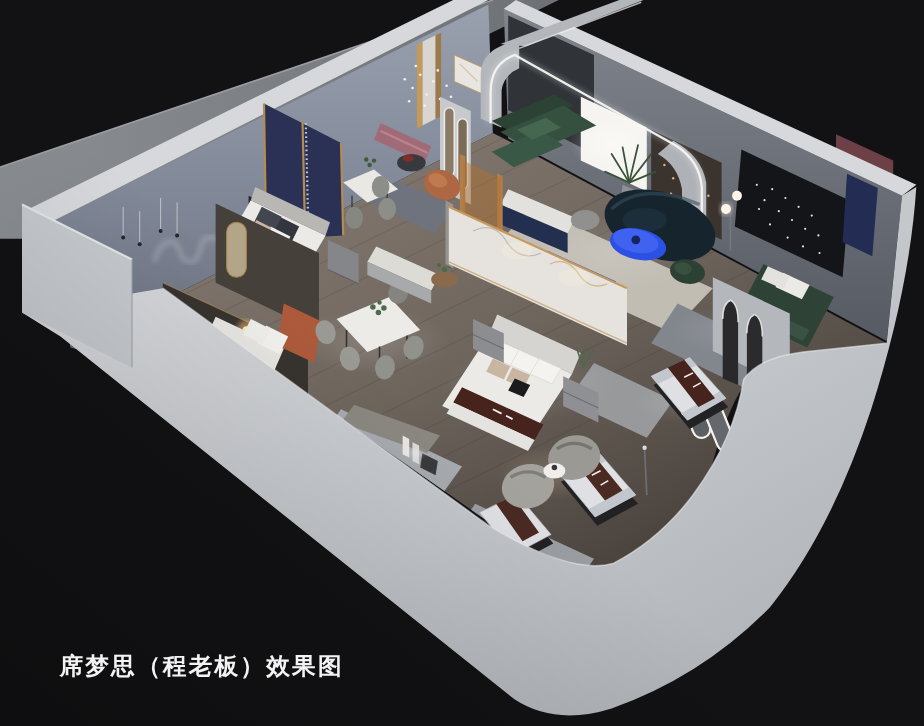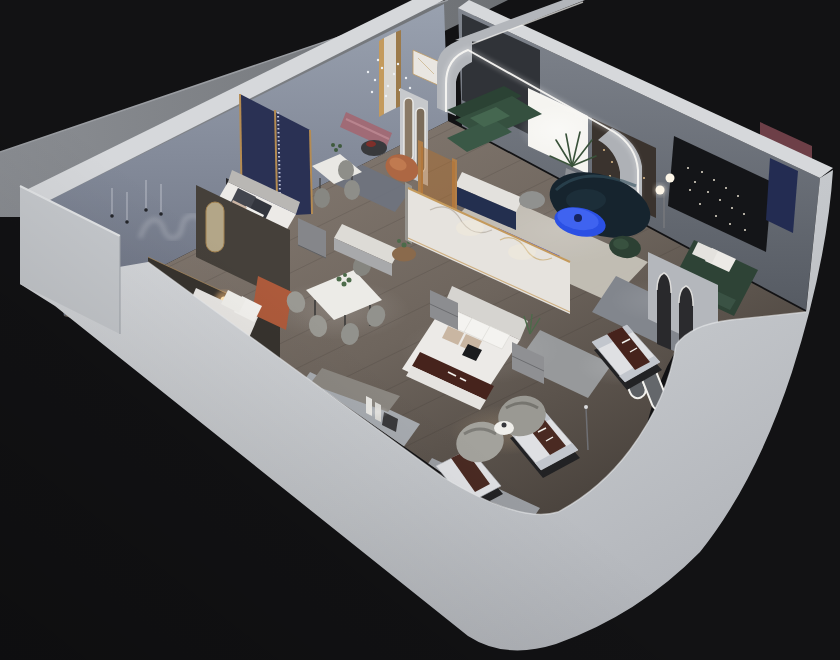--- a/index.html
+++ b/index.html
@@ -438,13 +438,16 @@
 
   <rect x="0" y="0" width="840" height="660" fill="url(#gVig)" pointer-events="none"></rect>
   <defs>
     <linearGradient id="gVig" x1="1" y1="0" x2="0" y2="1">
       <stop offset="0.55" stop-color="#000" stop-opacity="0"></stop>
           <stop offset="1" stop-color="#000" stop-opacity="0.22"></stop>
     </linearGradient>
   </defs>
 </svg>
 
+<div id="caption">
+  <span>席梦思（程老板）效果图</span>
 </div>
+</div>
 
 </body></html>

